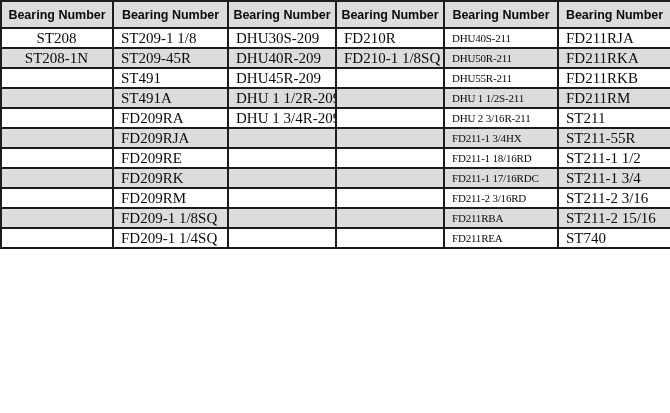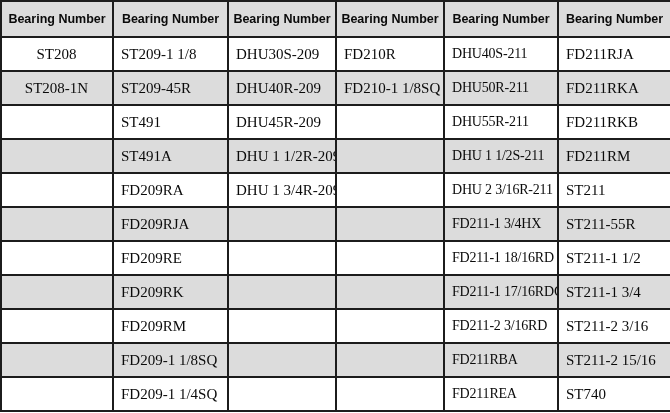--- a/index.html
+++ b/index.html
@@ -15,40 +15,40 @@
     table-layout:fixed;
     width:670px;
     background:#ffffff;
   }
   th,td{
     border:2px solid var(--border);
     overflow:hidden;
     white-space:nowrap;
     color:var(--text);
   }
-  thead tr{height:36px;}
-  tbody tr{height:34px;margin-top:31px;}
+  thead tr{height:27px;}
+  tbody tr{height:20px;margin-top:31px;}
   th{
     background:var(--header-bg);
     font-family:"Liberation Sans",sans-serif;
     font-weight:bold;
     font-size:12.5px;
     text-align:center;
     padding:0 2px;
   }
   td{
     font-family:"Liberation Serif",serif;
     font-size:15px;
     text-align:left;
     padding:0 3px 0 7px;
   }
   
   td:nth-child(1){text-align:center;padding-left:2px;}
   
-  td:nth-child(5){font-size:14px;letter-spacing:-0.2px;}
+  td:nth-child(5){font-size:11px;letter-spacing:-0.2px;}
   
   tbody tr:nth-child(even) td{background:var(--stripe);}
   
   col.c1{width:112px;} col.c2{width:115px;} col.c3{width:108px;}
   col.c4{width:108px;} col.c5{width:114px;} col.c6{width:113px;}
 </style>
 </head>
 <body>
 
 <table>

